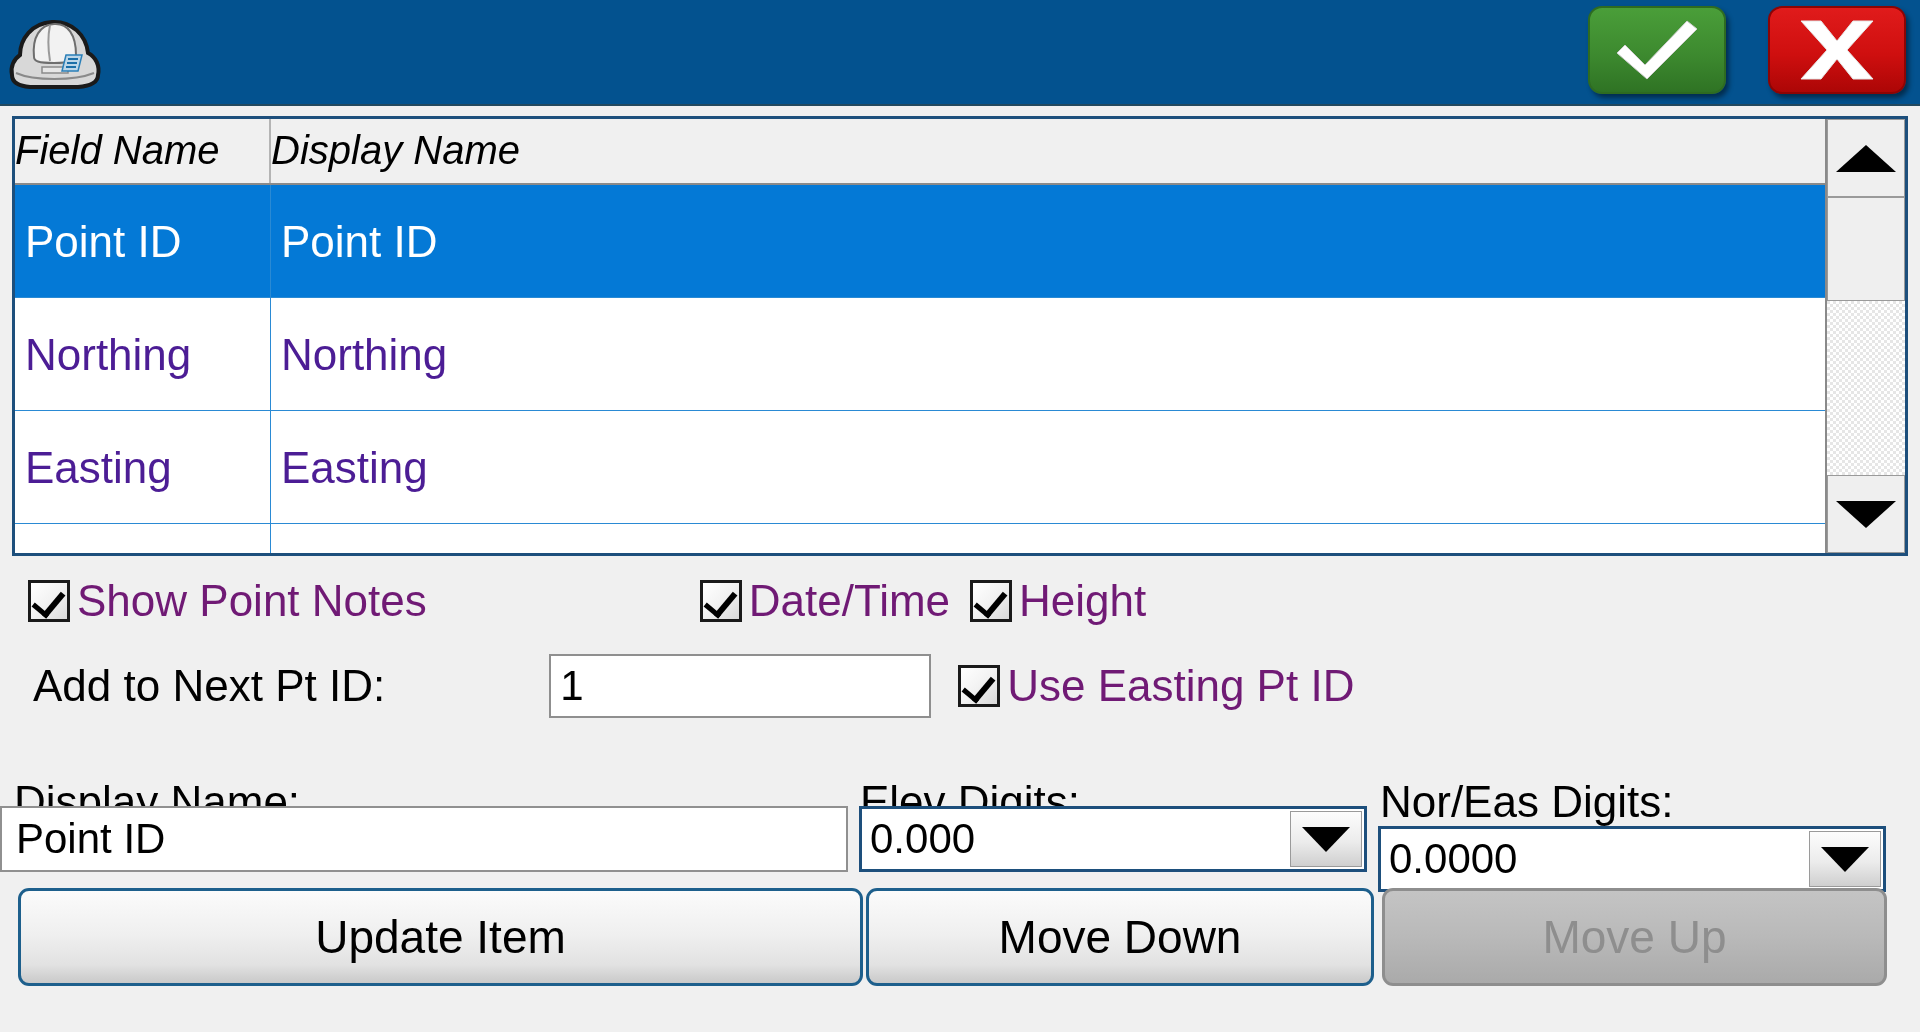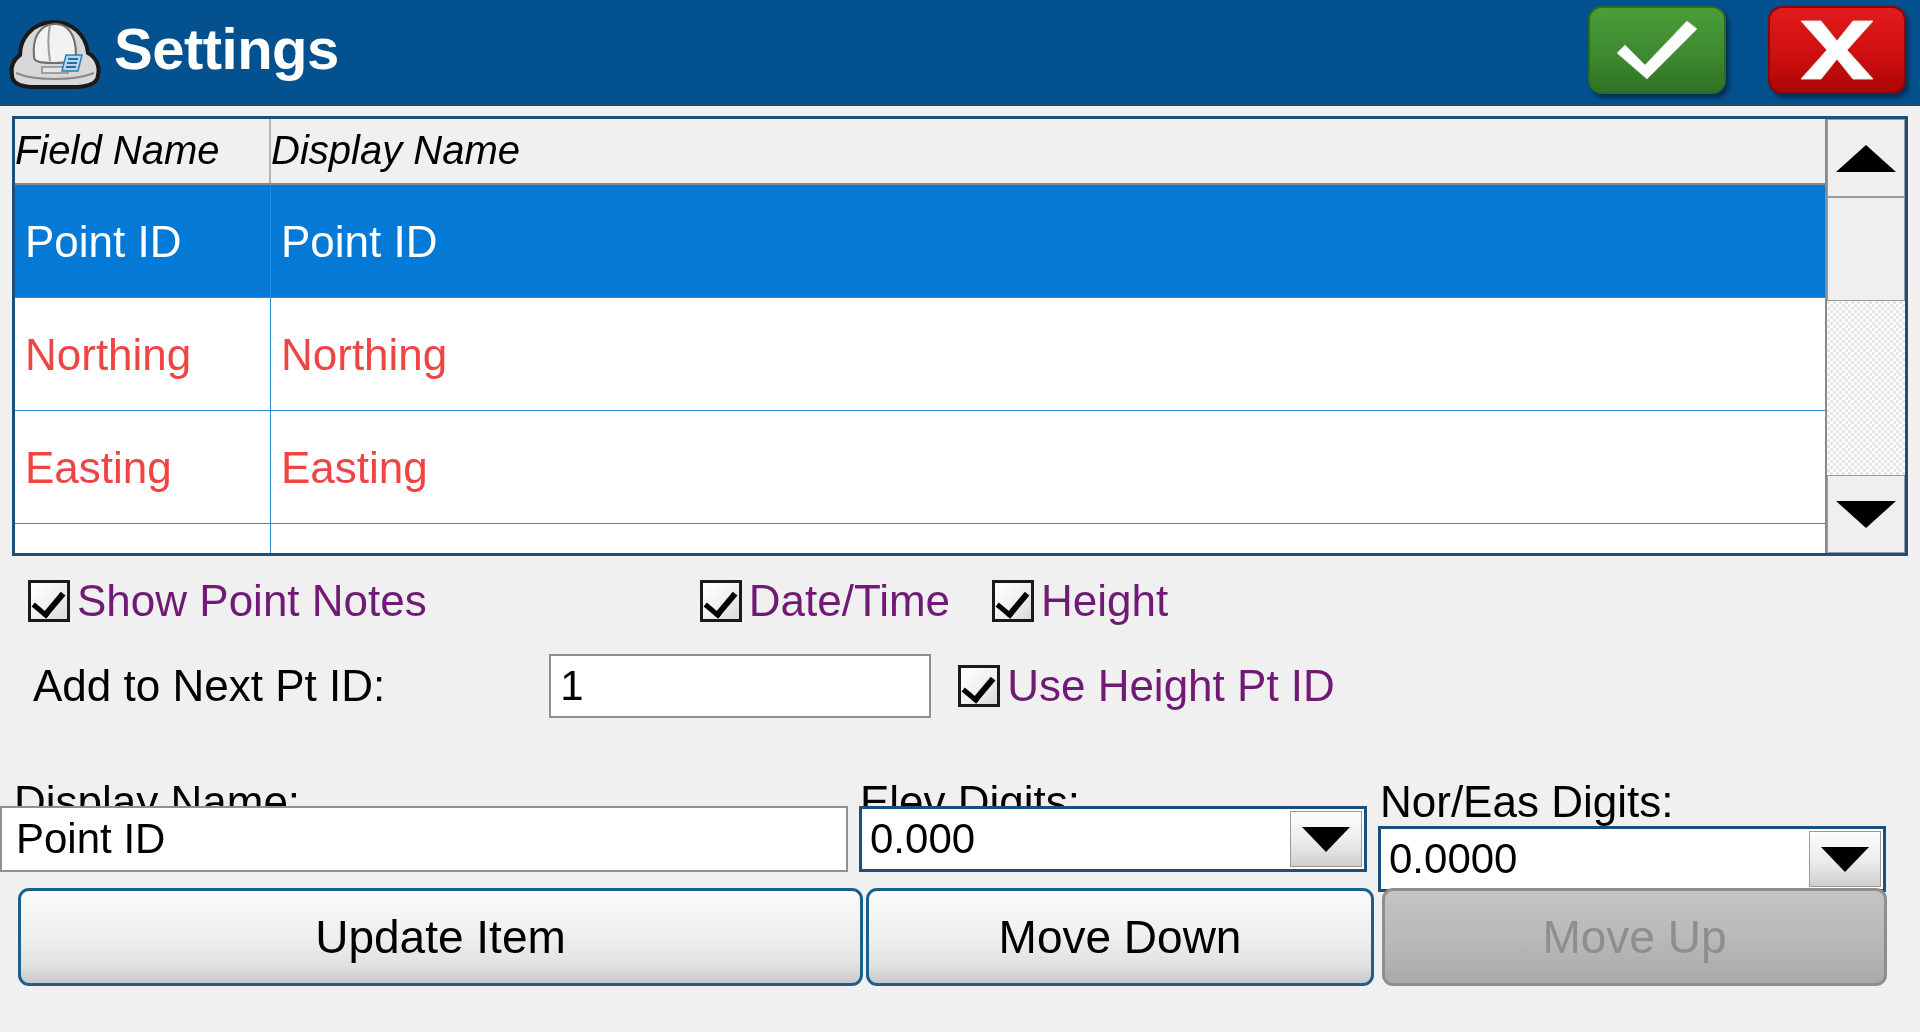--- a/index.html
+++ b/index.html
@@ -142,21 +142,21 @@
 
   .grid-row.selected { background: #0479d6; }
   .grid-row.selected .gr-cell { color: #ffffff; }
 
   .gr-cell {
     font-size: 44px;
     line-height: 113px;
     padding-left: 10px;
     white-space: nowrap;
     overflow: hidden;
-    color: #ef4444;
+    color: #4c1d95;
   }
 
   .gr-cell.c1 {
     width: 256px;
     flex: 0 0 256px;
     border-right: 1px solid #2a8ad4;
   }
 
   .gr-cell.c2 { flex: 1 1 auto; }
 
@@ -245,21 +245,21 @@
     width: 13px;
     height: 25px;
     border-right: 6px solid #000;
     border-bottom: 5px solid #000;
     transform: rotate(40deg);
   }
 
   .chk-label { font-size: 44px; line-height: 44px; color: #701a75; }
 
   #chk-datetime { margin-left: 273px; }
-  #chk-height { margin-left: 42px; }
+  #chk-height { margin-left: 20px; }
 
   
   .pt-row {
     display: flex;
     align-items: center;
     height: 84px;
     margin-top: 6px;
     padding-left: 33px;
     flex: 0 0 auto;
   }
@@ -417,21 +417,20 @@
     <svg class="hat-icon" viewBox="0 0 100 86">
       <path d="M8 66 C6 58 10 50 16 46 C16 30 28 14 48 13 C68 12 82 26 84 44 C92 48 96 57 94 66 C94 73 86 77 74 78 L26 78 C14 77 8 73 8 66 Z" fill="#d8d8d8" stroke="#1a1a1a" stroke-width="4"></path>
       <path d="M30 48 C28 28 36 16 50 15 C64 14 72 26 72 46 C72 52 66 54 50 54 C34 54 30 52 30 48 Z" fill="#f2f2f2" stroke="#6e6e6e" stroke-width="2"></path>
       <path d="M46 16 C44 26 44 40 46 52" fill="none" stroke="#9a9a9a" stroke-width="2"></path>
       <path d="M12 64 C30 72 70 72 90 64" fill="none" stroke="#8a8a8a" stroke-width="2"></path>
       <rect x="38" y="58" width="26" height="6" fill="#e6e6e6" stroke="#8a8a8a" stroke-width="1.5"></rect>
       <path d="M62 46 L78 46 L74 62 L58 62 Z" fill="#bcd6e8" stroke="#2a7fb8" stroke-width="1.5"></path>
       <path d="M64 50 L74 50 M63 54 L73 54 M62 58 L72 58" stroke="#1b6fa8" stroke-width="2"></path>
     </svg>
 
-    <div class="title-text">Settings</div>
 
     <div class="titlebar-actions">
       <div class="tb-btn ok">
         <svg width="96" height="66" viewBox="0 0 96 66">
           <path d="M8 36 L16 28 L36 48 L78 4 L88 12 L38 62 Z" fill="#ffffff" stroke="#cfcfcf" stroke-width="1"></path>
         </svg>
       </div>
       <div class="tb-btn cancel">
         <svg width="84" height="66" viewBox="0 0 84 66">
           <path d="M6 4 L26 4 L42 24 L58 4 L78 4 L52 33 L78 62 L58 62 L42 42 L26 62 L6 62 L32 33 Z" fill="#ffffff" stroke="#e6e6e6" stroke-width="1"></path>
@@ -504,21 +503,21 @@
   </div>
 
   <div class="pt-row">
 
     <span class="pt-label">Add to Next Pt ID:</span>
 
     <div class="pt-input">1</div>
 
     <div class="chk" id="chk-highest">
       <span class="chk-box checked"></span>
-      <span class="chk-label">Use Height Pt ID</span>
+      <span class="chk-label">Use Easting Pt ID</span>
     </div>
   </div>
 
   <div class="lbl-row">
     <span class="flabel" id="lbl-display">Display Name:</span>
     <span class="flabel" id="lbl-elev">Elev Digits:</span>
     <span class="flabel" id="lbl-noreas">Nor/Eas Digits:</span>
   </div>
 
   <div class="fld-row">

